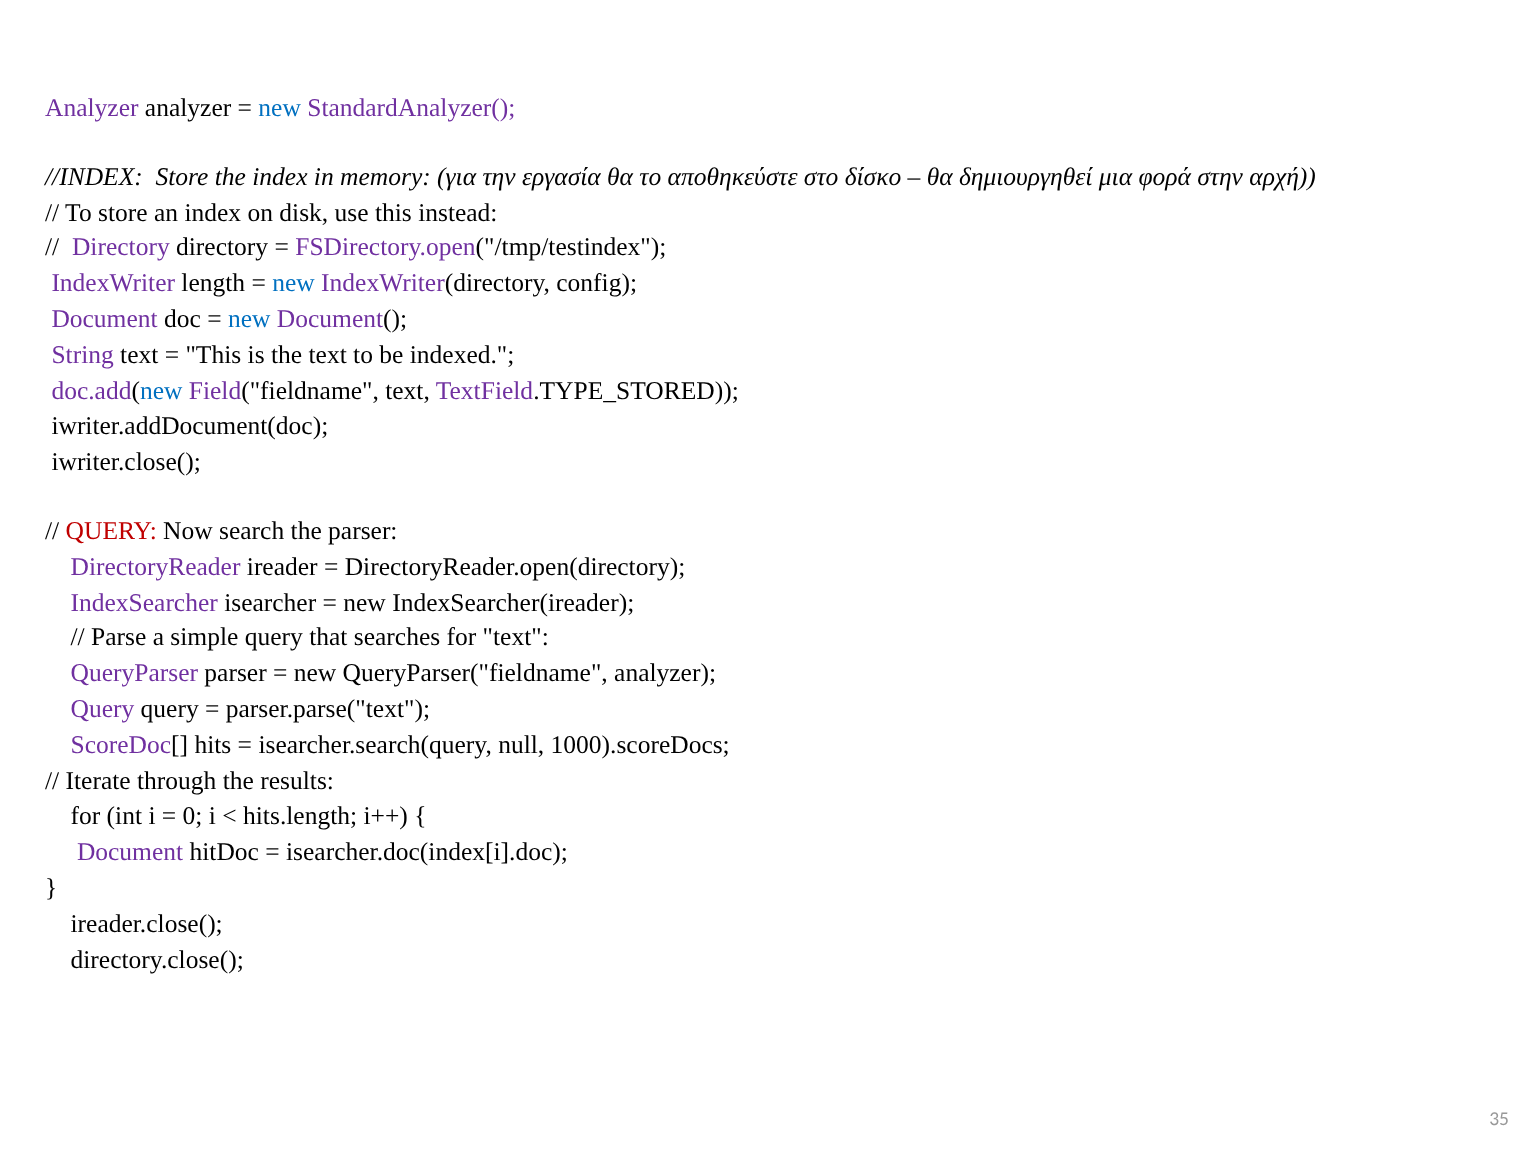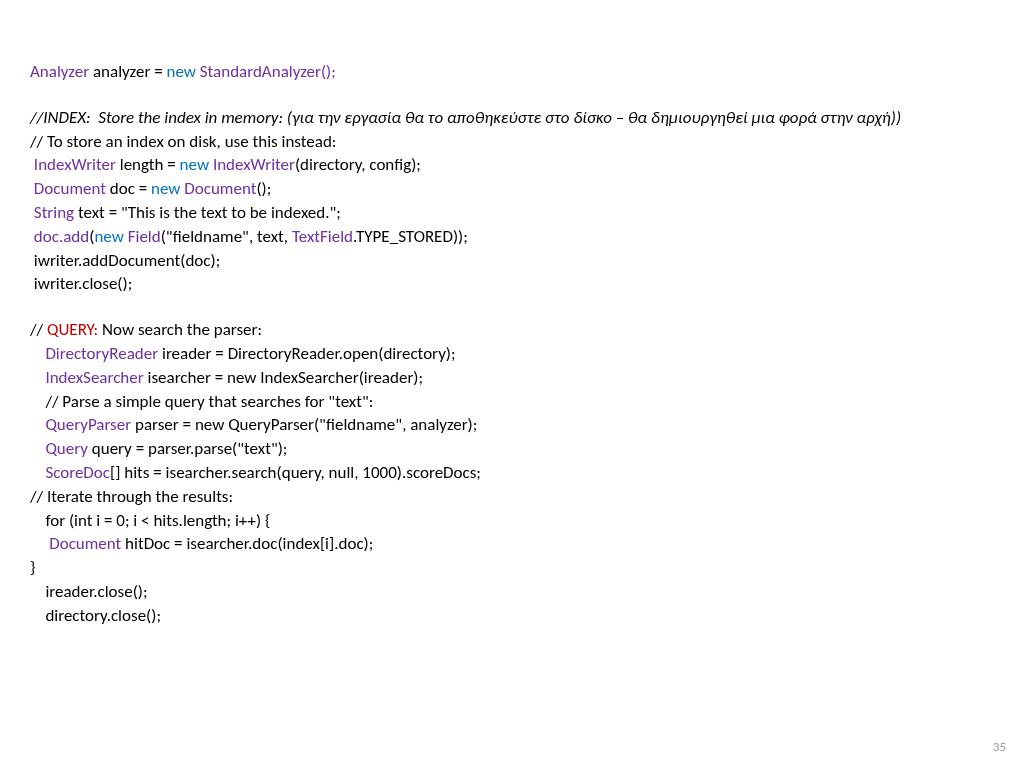--- a/index.html
+++ b/index.html
@@ -10,20 +10,21 @@
     background: #fff;
     font-family: Calibri, "Segoe UI", sans-serif;
     font-size: 17px;
     color: #000;
     position: relative;
     box-sizing: border-box;
   }
   .slide {
     padding: 60px 30px 24px 30px;
     line-height: 1.4;
+    font-family: Liberation Serif, serif;
   }
   .code-line {
     white-space: pre-wrap;
     margin: 0;
   }
   .gap { height: 22px; }
   .t-purple { color: #7030A0; }
   .t-blue   { color: #0070C0; }
   .t-red    { color: #C00000; }
   .italic   { font-style: italic; }
@@ -43,20 +44,21 @@
 
   <div class="code-line"><span class="t-purple">Analyzer</span><span> analyzer = </span><span class="t-blue">new</span><span> </span><span class="t-purple">StandardAnalyzer();</span></div>
 
   <div class="gap"></div>
 
   <div class="code-line italic">//INDEX:  Store the index in memory: (για την εργασία θα το αποθηκεύστε στο δίσκο – θα δημιουργηθεί μια φορά στην αρχή))</div>
 
 
   <div class="code-line">// To store an index on disk, use this instead:</div>
 
+  <div class="code-line"><span>//  </span><span class="t-purple">Directory</span><span> directory = </span><span class="t-purple">FSDirectory.open</span><span>("/tmp/testindex");</span></div>
 
 
   <div class="code-line"><span> </span><span class="t-purple">IndexWriter</span><span> length = </span><span class="t-blue">new</span><span> </span><span class="t-purple">IndexWriter</span><span>(directory, config);</span></div>
 
   <div class="code-line"><span> </span><span class="t-purple">Document</span><span> doc = </span><span class="t-blue">new</span><span> </span><span class="t-purple">Document</span><span>();</span></div>
 
   <div class="code-line"><span> </span><span class="t-purple">String</span><span> text = "This is the text to be indexed.";</span></div>
 
   <div class="code-line"><span> </span><span class="t-purple">doc.add</span><span>(</span><span class="t-blue">new</span><span> </span><span class="t-purple">Field</span><span>("fieldname", text, </span><span class="t-purple">TextField</span><span>.TYPE_STORED));</span></div>
 

